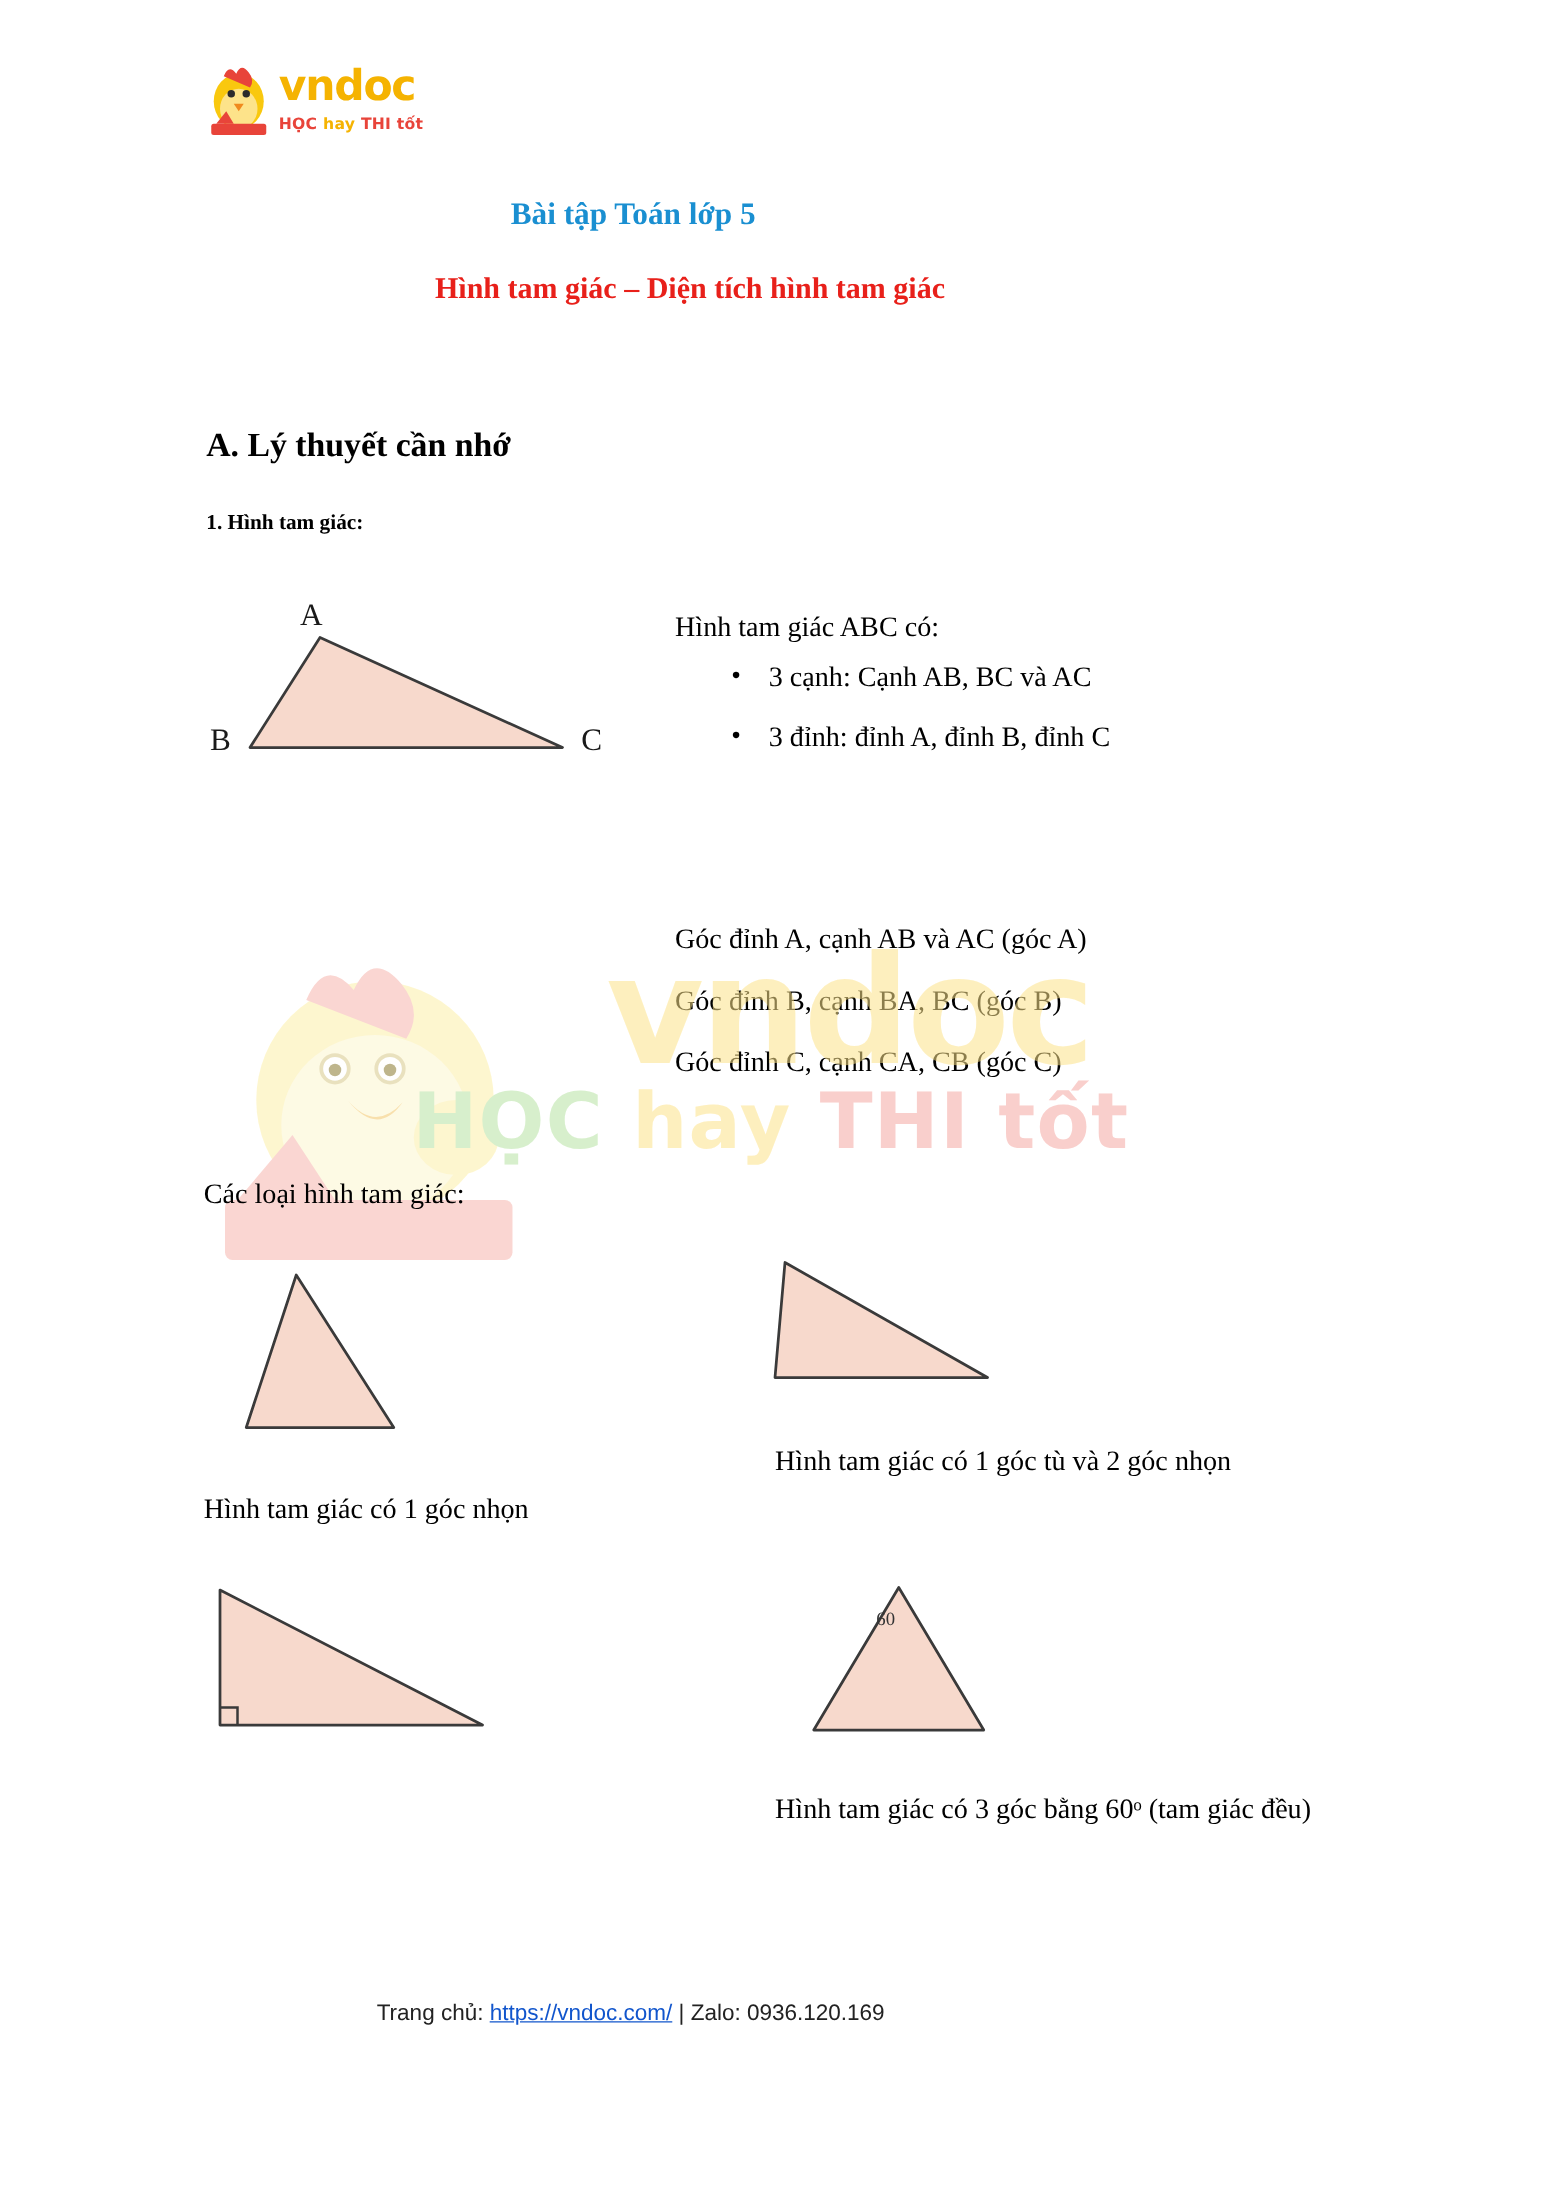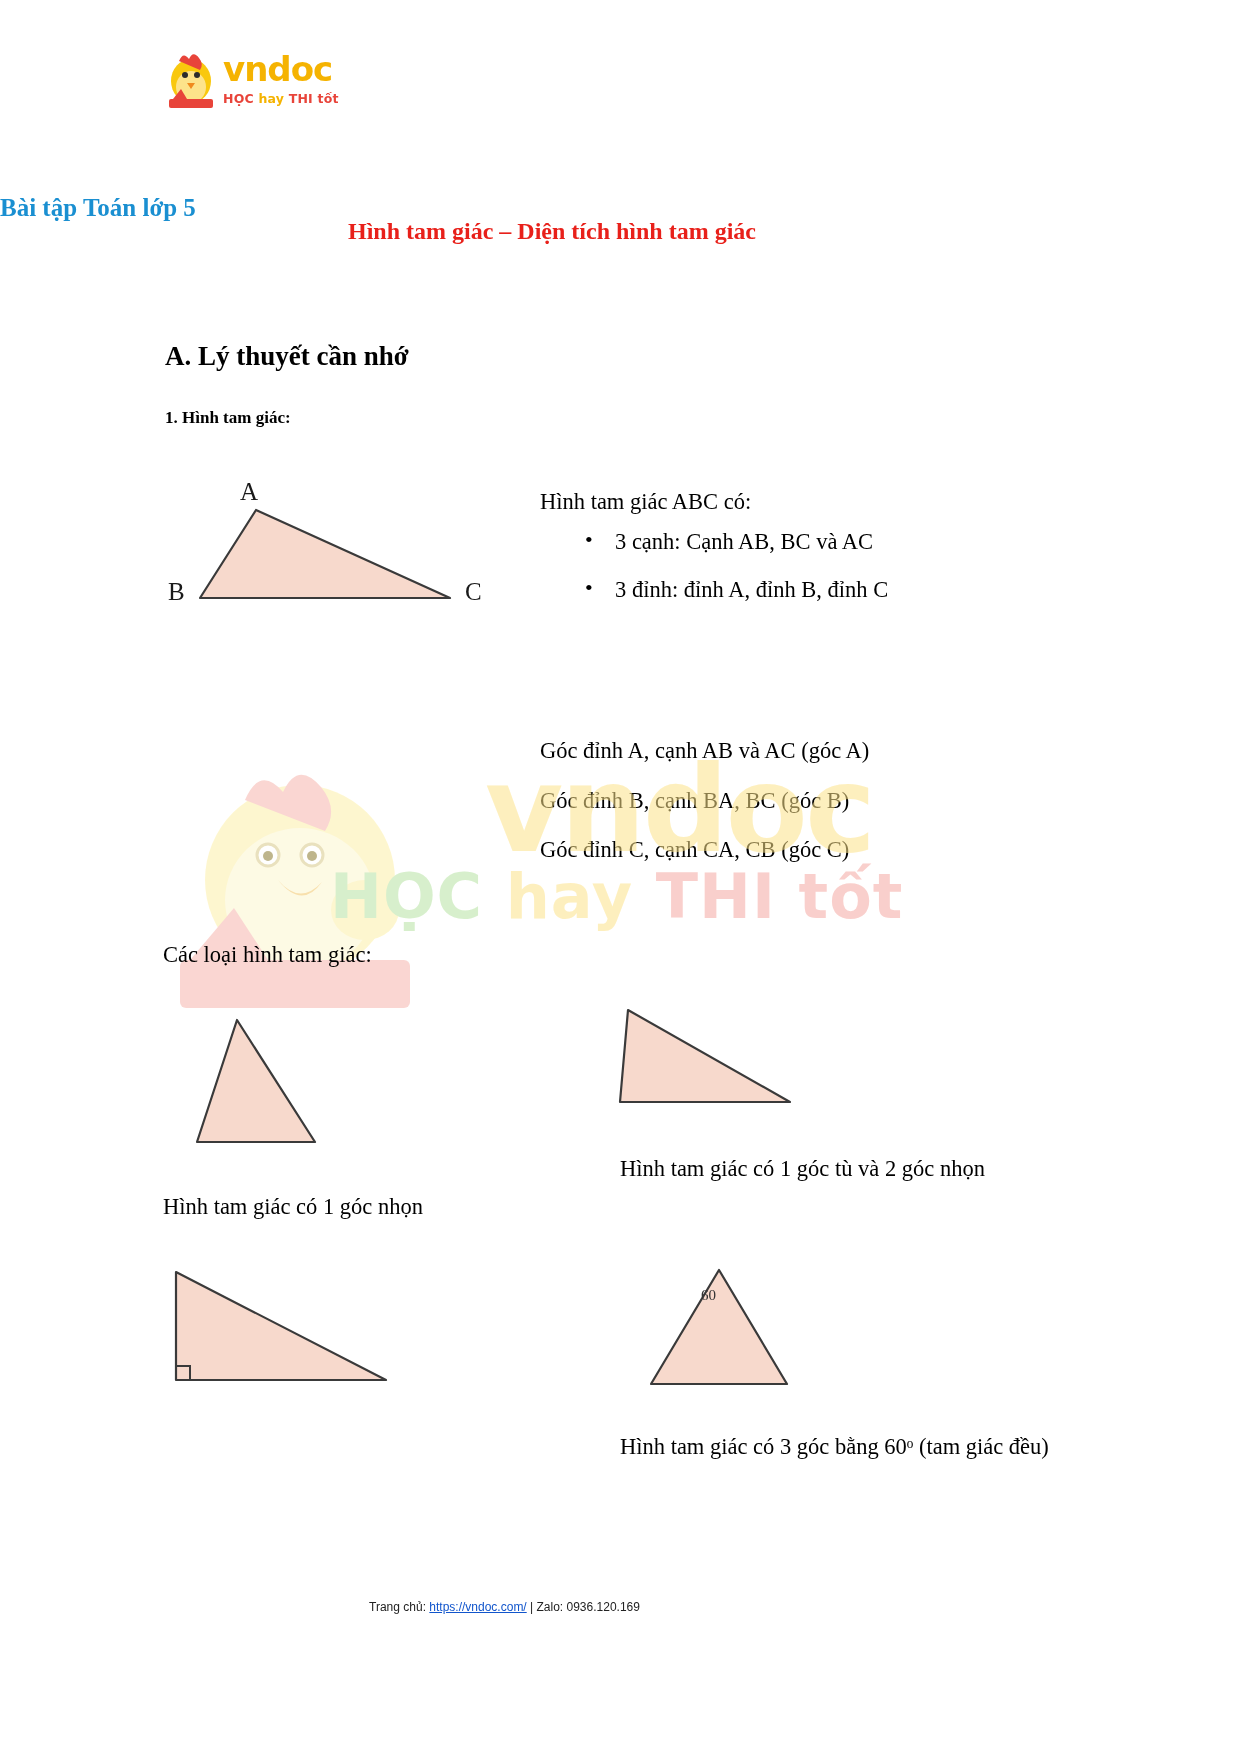--- a/index.html
+++ b/index.html
@@ -57,25 +57,24 @@
   .logo-sub .hoc { color: #e8443a; }
   .logo-sub .hay { color: #f5b301; }
   .logo-sub .thi { color: #e8443a; }
 
   
   .title-main {
     position: absolute;
     left: 0;
     top: 158px;
     width: 1013px;
-    text-align: left;
+    text-align: center;
     font-size: 25px;
     font-weight: bold;
     color: #1a8fd1;
-    margin-top: 36px;
   }
   .title-sub {
     position: absolute;
     left: 0;
     top: 218px;
     width: 1104px;
     text-align: center;
     font-size: 24px;
     font-weight: bold;
     color: #e8201a;
@@ -209,21 +208,21 @@
   }
 
   
   .footer {
     position: absolute;
     left: 0;
     top: 1600px;
     width: 1009px;
     text-align: center;
     font-family: "Liberation Sans", sans-serif;
-    font-size: 12px;
+    font-size: 18px;
     color: #222;
   }
   .footer a {
     color: #1155cc;
     text-decoration: underline;
   }
   .tri-label {
     font-family: "Liberation Serif", serif;
     font-size: 25px;
     fill: #1a1a1a;

